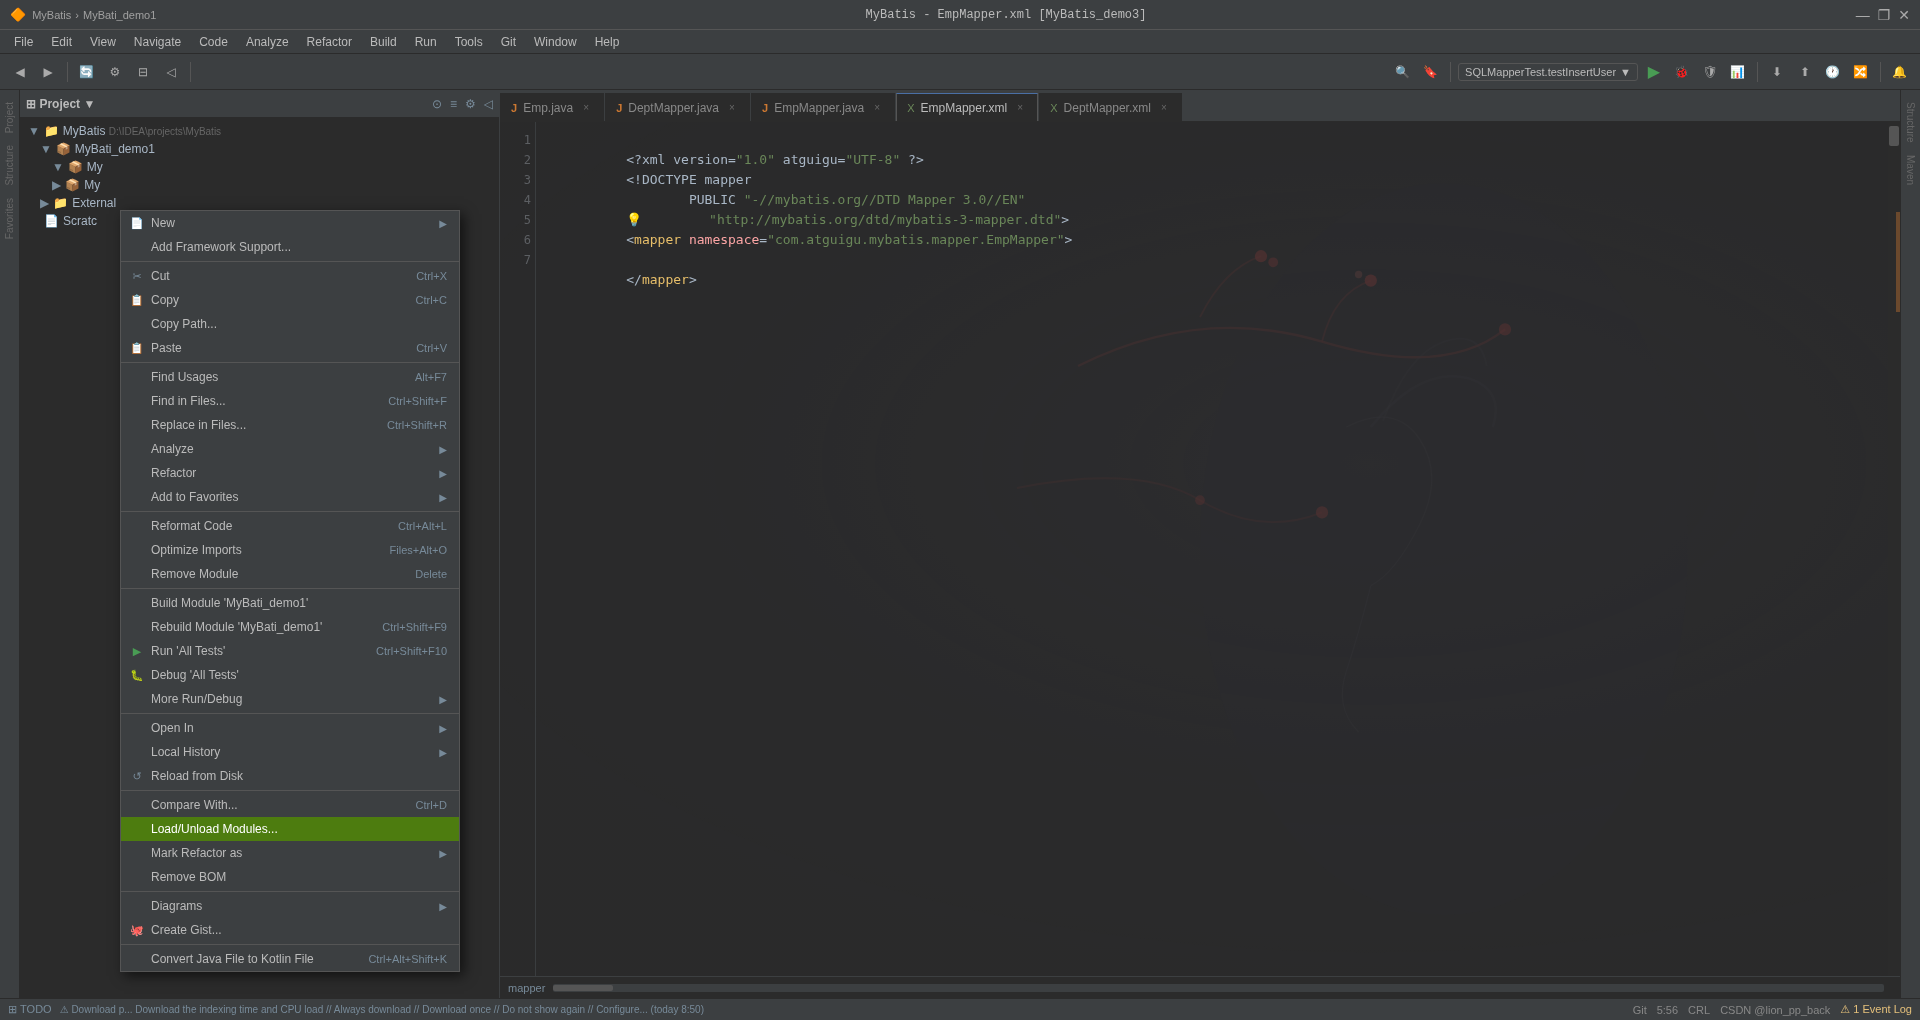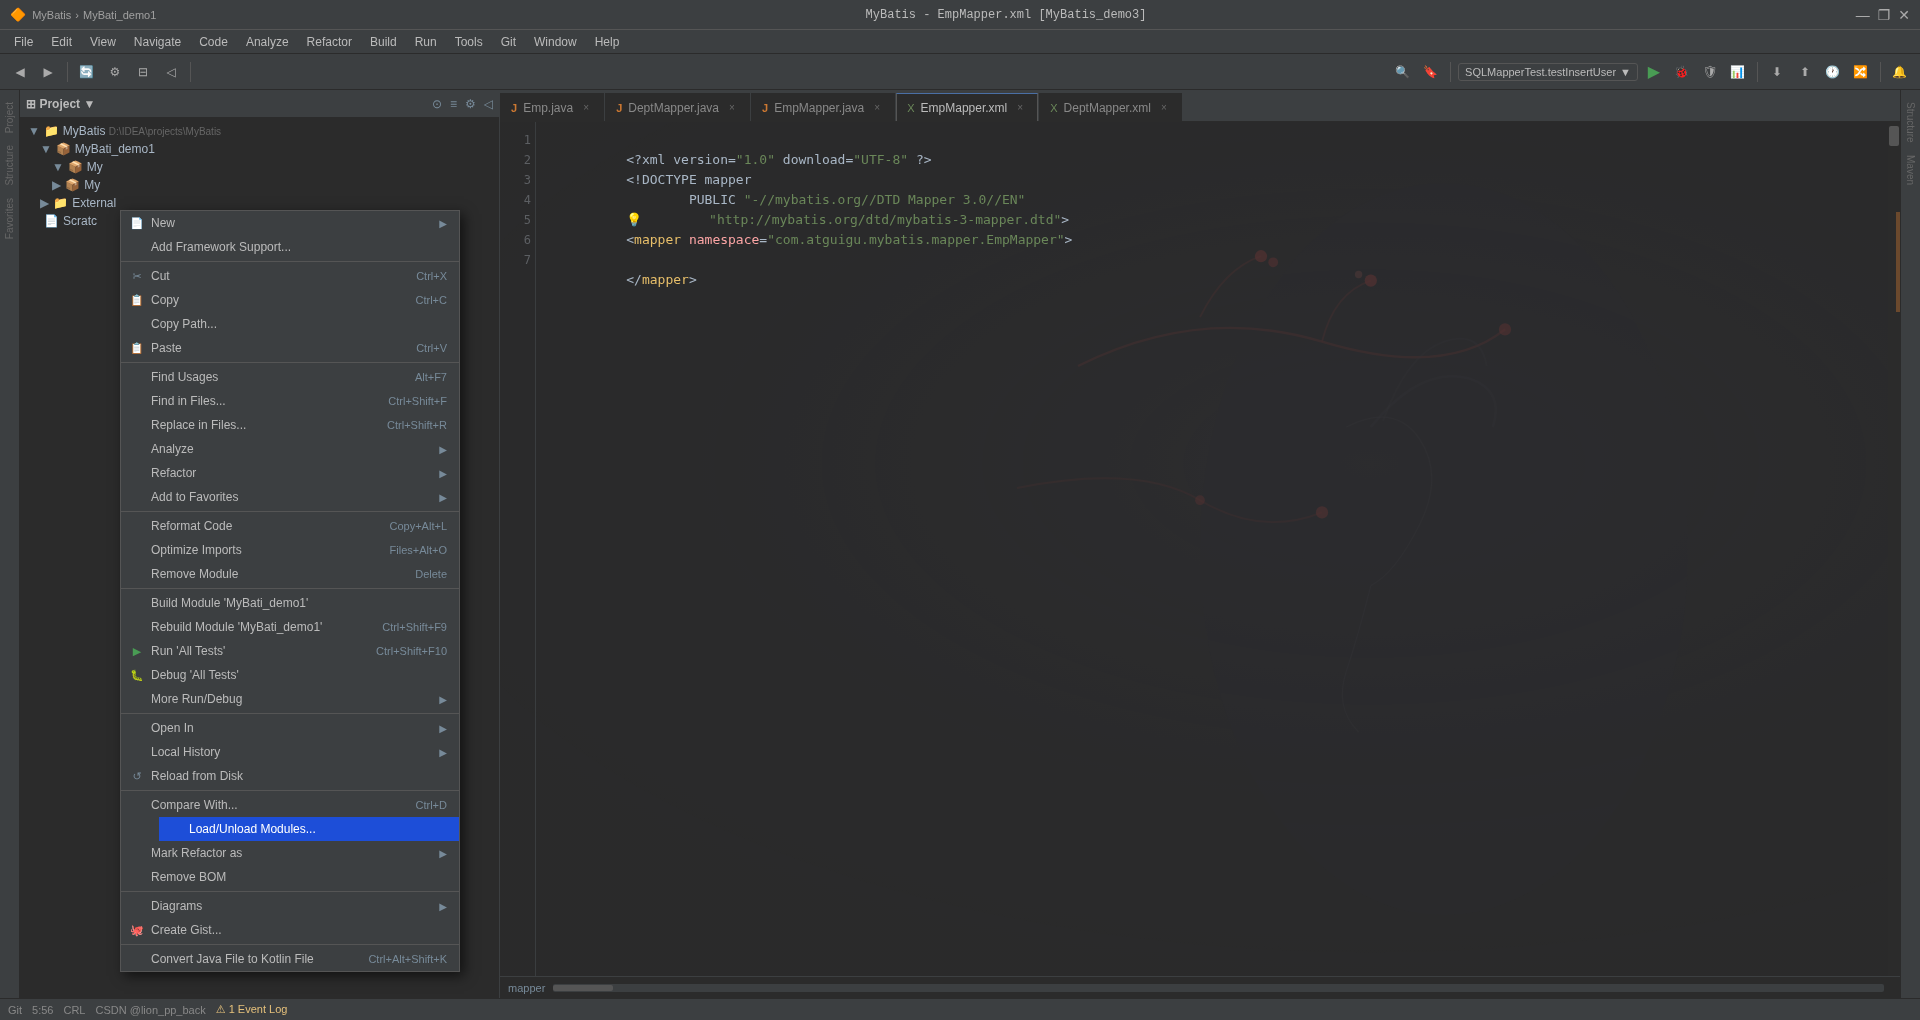--- a/index.html
+++ b/index.html
@@ -188,23 +188,22 @@
     }
     .ctx-item {
       display: flex;
       align-items: center;
       justify-content: space-between;
       padding: 4px 12px 4px 8px;
       cursor: pointer;
       white-space: nowrap;
     }
     .ctx-item.highlighted {
-      background: #1d4ed8;
+      background: #4d7c0f;
       color: #fff;
-      margin-left: 38px;
     }
     .ctx-item .ctx-left {
       display: flex;
       align-items: center;
       gap: 6px;
     }
     .ctx-item .ctx-icon {
       width: 16px;
       height: 16px;
       display: flex;
@@ -567,21 +566,21 @@
           <span>Add to Favorites</span>
         </span>
         <span class="arrow">▶</span>
       </div>
       <div class="ctx-separator"></div>
       <div class="ctx-item">
         <span class="ctx-left">
           <span class="ctx-icon"></span>
           <span>Reformat Code</span>
         </span>
-        <span class="ctx-shortcut">Copy+Alt+L</span>
+        <span class="ctx-shortcut">Ctrl+Alt+L</span>
       </div>
       <div class="ctx-item">
         <span class="ctx-left">
           <span class="ctx-icon"></span>
           <span>Optimize Imports</span>
         </span>
         <span class="ctx-shortcut">Files+Alt+O</span>
       </div>
       <div class="ctx-item">
         <span class="ctx-left">
@@ -769,21 +768,21 @@
         <div>2</div>
         <div>3</div>
         <div>4</div>
         <div>5</div>
         <div>6</div>
         <div>7</div>
       </div>
 
       <div id="code-area">
         <div class="code-line">
-          <span class="xml-decl">&lt;?xml version=</span><span class="xml-string">"1.0"</span><span class="xml-decl"> download=</span><span class="xml-string">"UTF-8"</span><span class="xml-decl"> ?&gt;</span>
+          <span class="xml-decl">&lt;?xml version=</span><span class="xml-string">"1.0"</span><span class="xml-decl"> atguigu=</span><span class="xml-string">"UTF-8"</span><span class="xml-decl"> ?&gt;</span>
         </div>
         <div class="code-line">
           <span class="xml-doctype">&lt;!DOCTYPE mapper</span>
         </div>
         <div class="code-line">
           <span class="xml-doctype">        PUBLIC </span><span class="xml-string">"-//mybatis.org//DTD Mapper 3.0//EN"</span>
         </div>
         <div class="code-line">
           <span class="yellow-bulb" style="margin-right:4px;">💡</span><span class="xml-string">        "http://mybatis.org/dtd/mybatis-3-mapper.dtd"</span><span class="xml-doctype">&gt;</span>
         </div>
@@ -811,20 +810,24 @@
     </div>
   </div>
 
   <div style="width:20px;background:#3c3f41;border-left:1px solid #2b2b2b;display:flex;flex-direction:column;align-items:center;padding-top:8px;gap:4px;">
     <span class="vertical-label" style="transform:none;">Structure</span>
     <span class="vertical-label" style="transform:none;">Maven</span>
   </div>
 </div>
 
 <div id="status-bar">
+  <div class="status-left">
+    <span style="color:#778a99;">⊞ TODO</span>
+    <span style="font-size:10px;color:#778a99;">⚠ Download p... Download the indexing time and CPU load // Always download // Download once // Do not show again // Configure... (today 8:50)</span>
+  </div>
   <div class="status-right">
     <span>Git</span>
     <span>5:56</span>
     <span>CRL</span>
     <span>CSDN @lion_pp_back</span>
     <span class="event-log">⚠ 1 Event Log</span>
   </div>
 </div>
 
 </body></html>

